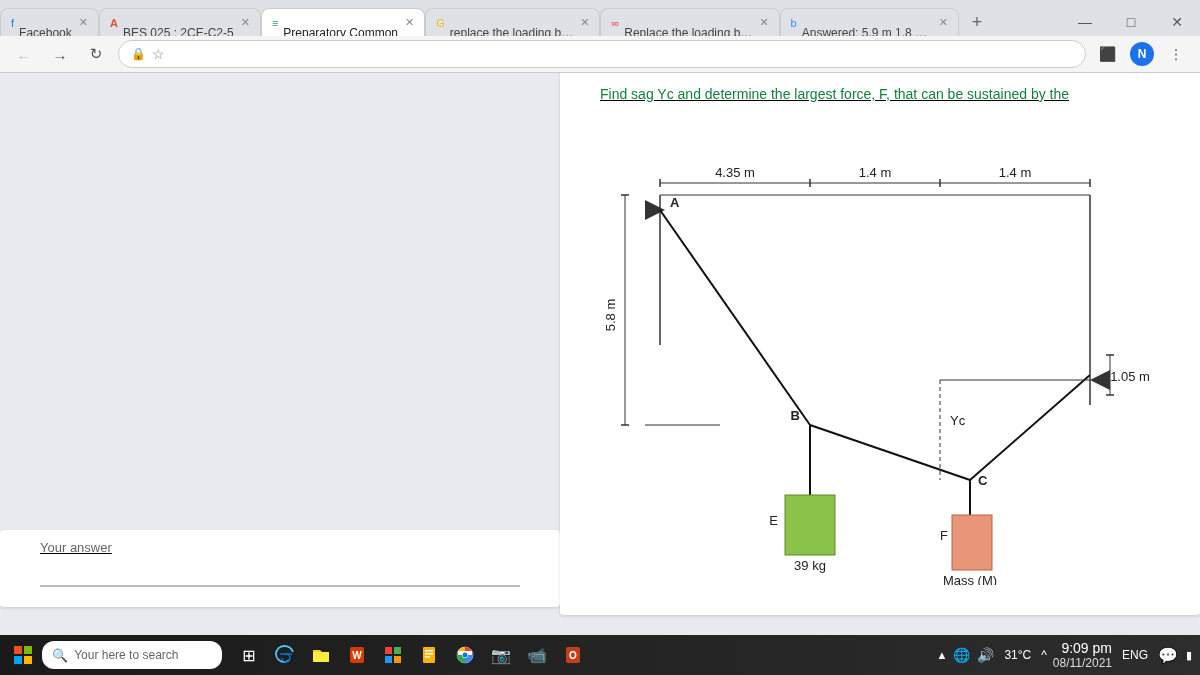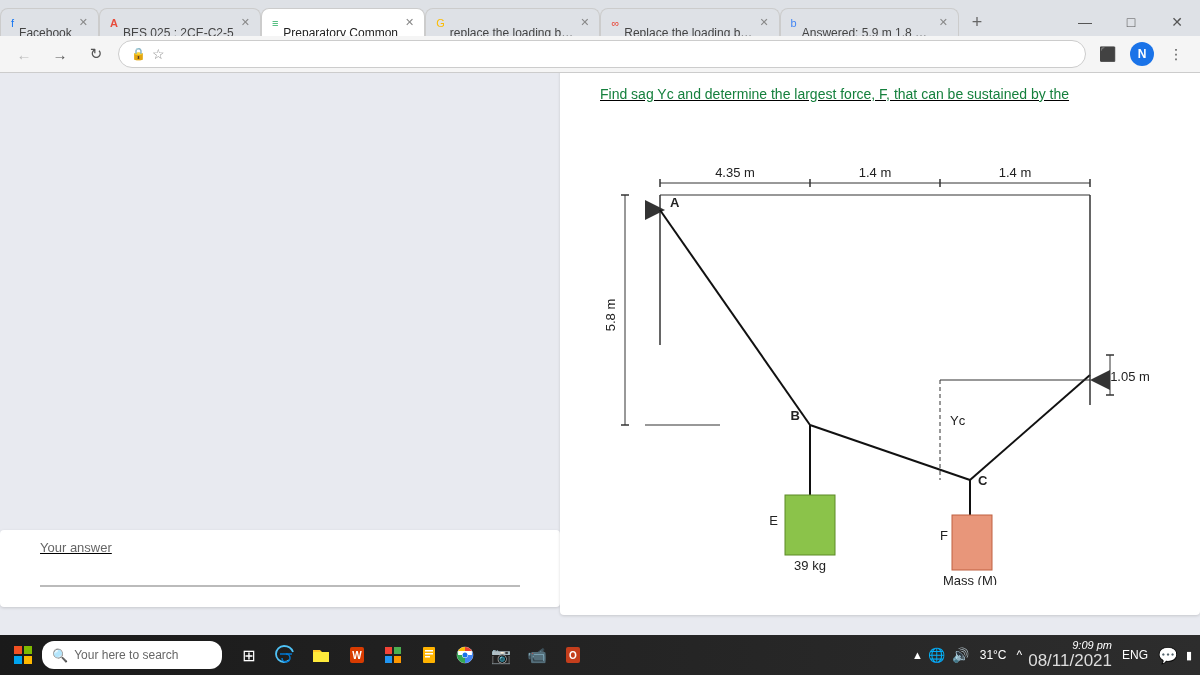--- a/index.html
+++ b/index.html
@@ -272,25 +272,25 @@
       font-size: 14px;
       color: #fff;
       cursor: pointer;
     }
 
     .tray-info {
       display: flex; flex-direction: column; align-items: flex-end;
     }
 
     .tray-time {
-      font-size: 11px; color: #fff; font-style: italic;
+      font-size: 14px; color: #fff;
     }
 
     .tray-date {
-      font-size: 17px; color: #ddd;
+      font-size: 12px; color: #ddd;
     }
 
     
     svg text {
       font-family: 'Segoe UI', Arial, sans-serif;
     }
   </style>
 </head>
 <body>
 

